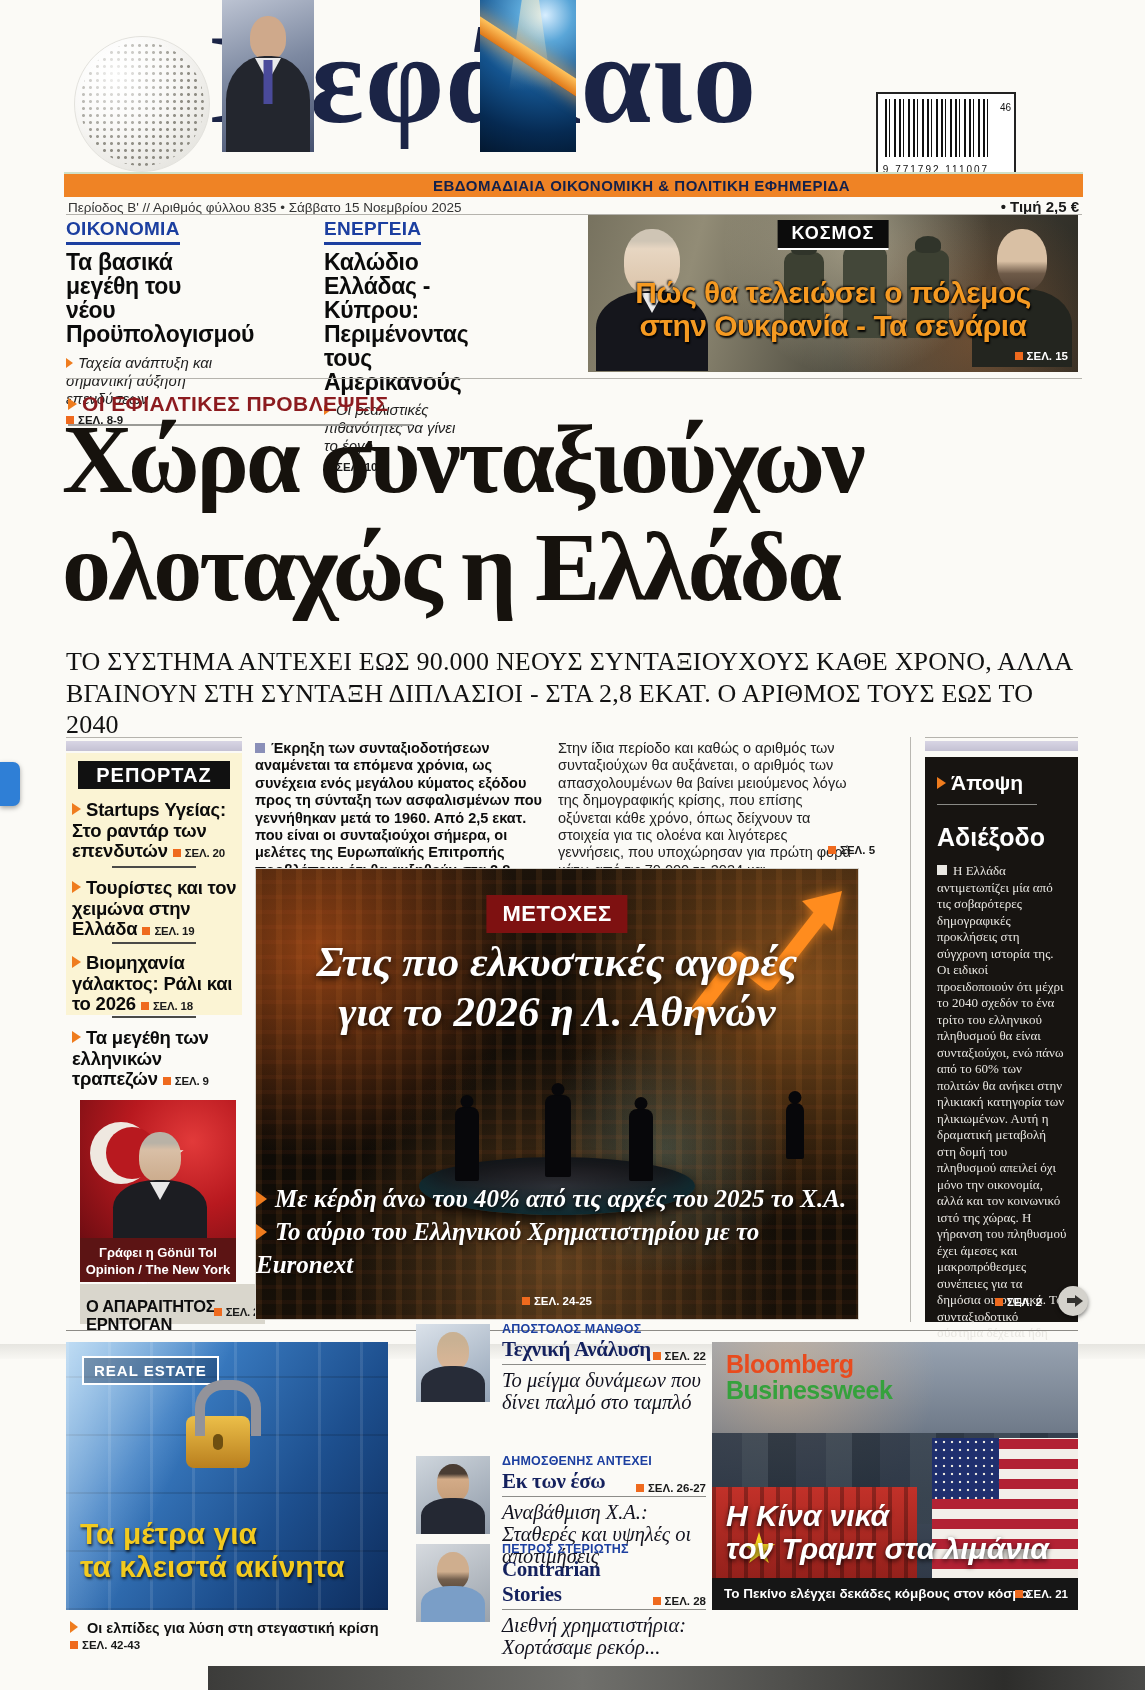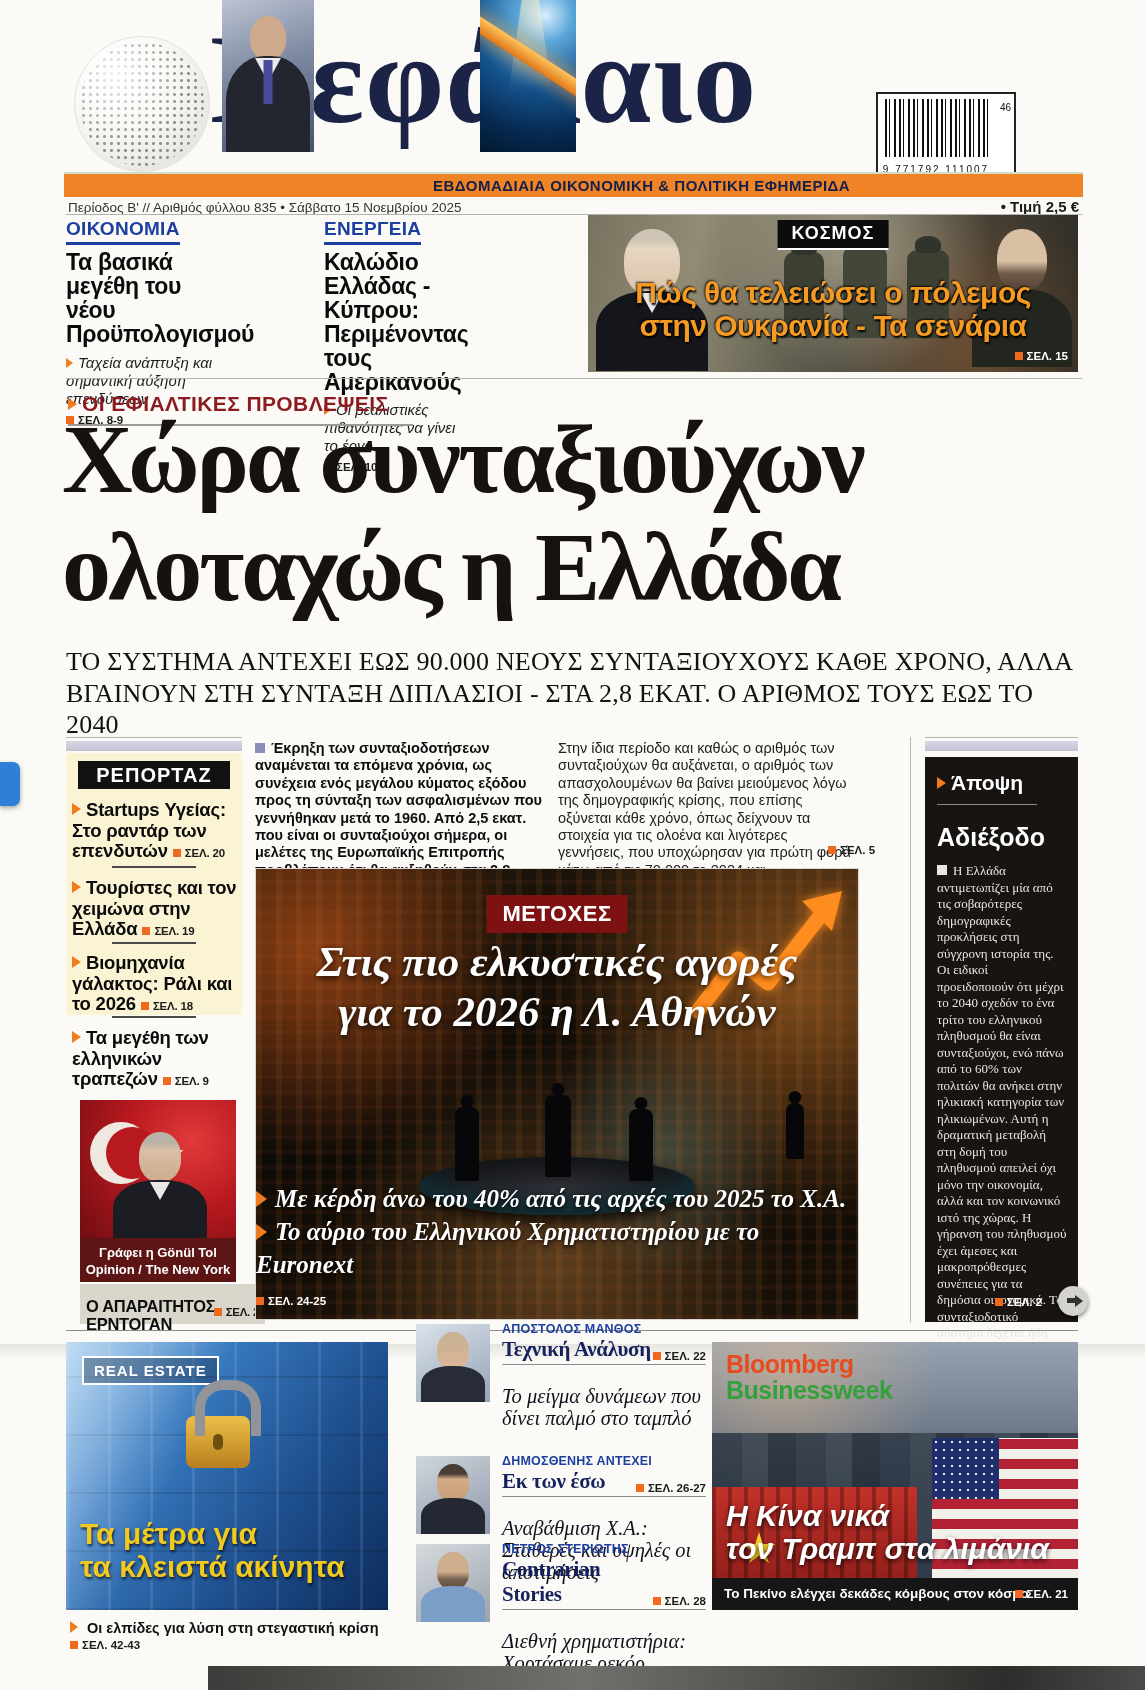--- a/index.html
+++ b/index.html
@@ -143,21 +143,21 @@
         border-radius:50%;background:#07070a;}
   .met-tag{position:absolute;top:26px;left:50%;transform:translateX(-50%);background:#7e1111;color:#fff;
         font-weight:bold;font-size:22px;padding:6px 16px;letter-spacing:.5px;}
   .met-h{position:absolute;top:68px;left:0;right:0;text-align:center;font-family:"Liberation Serif",serif;
         font-style:italic;font-weight:bold;font-size:43px;line-height:1.16;color:#fff;
         text-shadow:0 2px 6px rgba(0,0,0,.85);}
   .met-b{position:absolute;left:0;right:0;bottom:38px;font-family:"Liberation Serif",serif;
         font-style:italic;font-weight:bold;font-size:25px;line-height:1.32;color:#fff;
         text-shadow:0 2px 4px rgba(0,0,0,.9);}
   .met-b .chev{border-left-width:11px;border-top-width:8px;border-bottom-width:8px;margin-right:8px;}
-  .met-pg{position:absolute;left:0;right:0;bottom:12px;text-align:left;}
+  .met-pg{position:absolute;left:0;right:0;bottom:12px;text-align:center;}
   .arrowsvg{position:absolute;right:8px;top:14px;filter:drop-shadow(0 0 6px rgba(255,140,30,.8));}
 
   
   .apo{position:absolute;left:925px;top:757px;width:153px;height:565px;background:#171411;color:#ecebe7;}
   .apo-head{position:absolute;left:12px;top:14px;display:flex;align-items:center;font-weight:bold;font-size:21px;color:#fff;}
   .apo-rule{position:absolute;left:12px;top:47px;width:100px;height:1px;background:#8a8a86;}
   .apo-title{position:absolute;left:12px;top:66px;font-weight:bold;font-size:25px;color:#fff;}
   .apo-body{position:absolute;left:12px;top:106px;width:130px;font-family:"Liberation Serif",serif;font-size:13px;
         line-height:1.27;color:#e8e6e1;}
   .apo-pg{position:absolute;right:36px;bottom:14px;color:#fff;}
@@ -198,21 +198,21 @@
   .ph2 .head{background:linear-gradient(#4a3d33 0 26%,#d3ab87 40%,#c49c78 100%);}
   .ph2 .body{background:#242833;}
   .ph3{background:linear-gradient(150deg,#d6dadf,#9aa2ab);}
   .ph3 .head{background:linear-gradient(#cfae8e 0 55%,#7a6platform);background:linear-gradient(#cfae8e 0 52%,#74604e 72%,#5d4c3c 100%);}
   .ph3 .body{background:#7a9ec7;}
   .col-text{position:absolute;left:98px;top:0;width:204px;}
   .col-name{font-weight:bold;font-size:12.5px;color:#1c3fa0;letter-spacing:.2px;}
   .col-ttl{display:flex;justify-content:space-between;align-items:flex-end;border-bottom:1.5px solid #8c8c88;
         padding-bottom:2px;margin-top:1px;}
   .col-ttl b{font-family:"Liberation Serif",serif;font-weight:bold;font-size:21px;color:#14215e;letter-spacing:-.3px;}
-  .col-head{margin-top:20px;font-family:"Liberation Serif",serif;font-style:italic;font-size:20.5px;line-height:1.08;
+  .col-head{margin-top:4px;font-family:"Liberation Serif",serif;font-style:italic;font-size:20.5px;line-height:1.08;
         color:#12121f;}
 
   .bw{position:absolute;left:712px;top:1342px;width:366px;height:268px;overflow:hidden;
         background:linear-gradient(180deg,#97a2b0 0%,#717c8b 32%,#3f4a58 58%,#2a3342 100%);}
   .bw-city{position:absolute;left:0;right:0;top:34%;height:34%;opacity:.85;
         background:repeating-linear-gradient(90deg,#2c3644 0 30px,#38434f 30px 56px,#222c38 56px 84px);}
   .bw-glow{position:absolute;inset:0;background:radial-gradient(circle at 20% 12%,rgba(255,200,140,.4),transparent 40%);}
   .cont1{position:absolute;left:0;bottom:0;width:56%;height:46%;
         background:linear-gradient(#c23129,#8d1e19 85%);}
   .cont1::before{content:"";position:absolute;inset:0;

